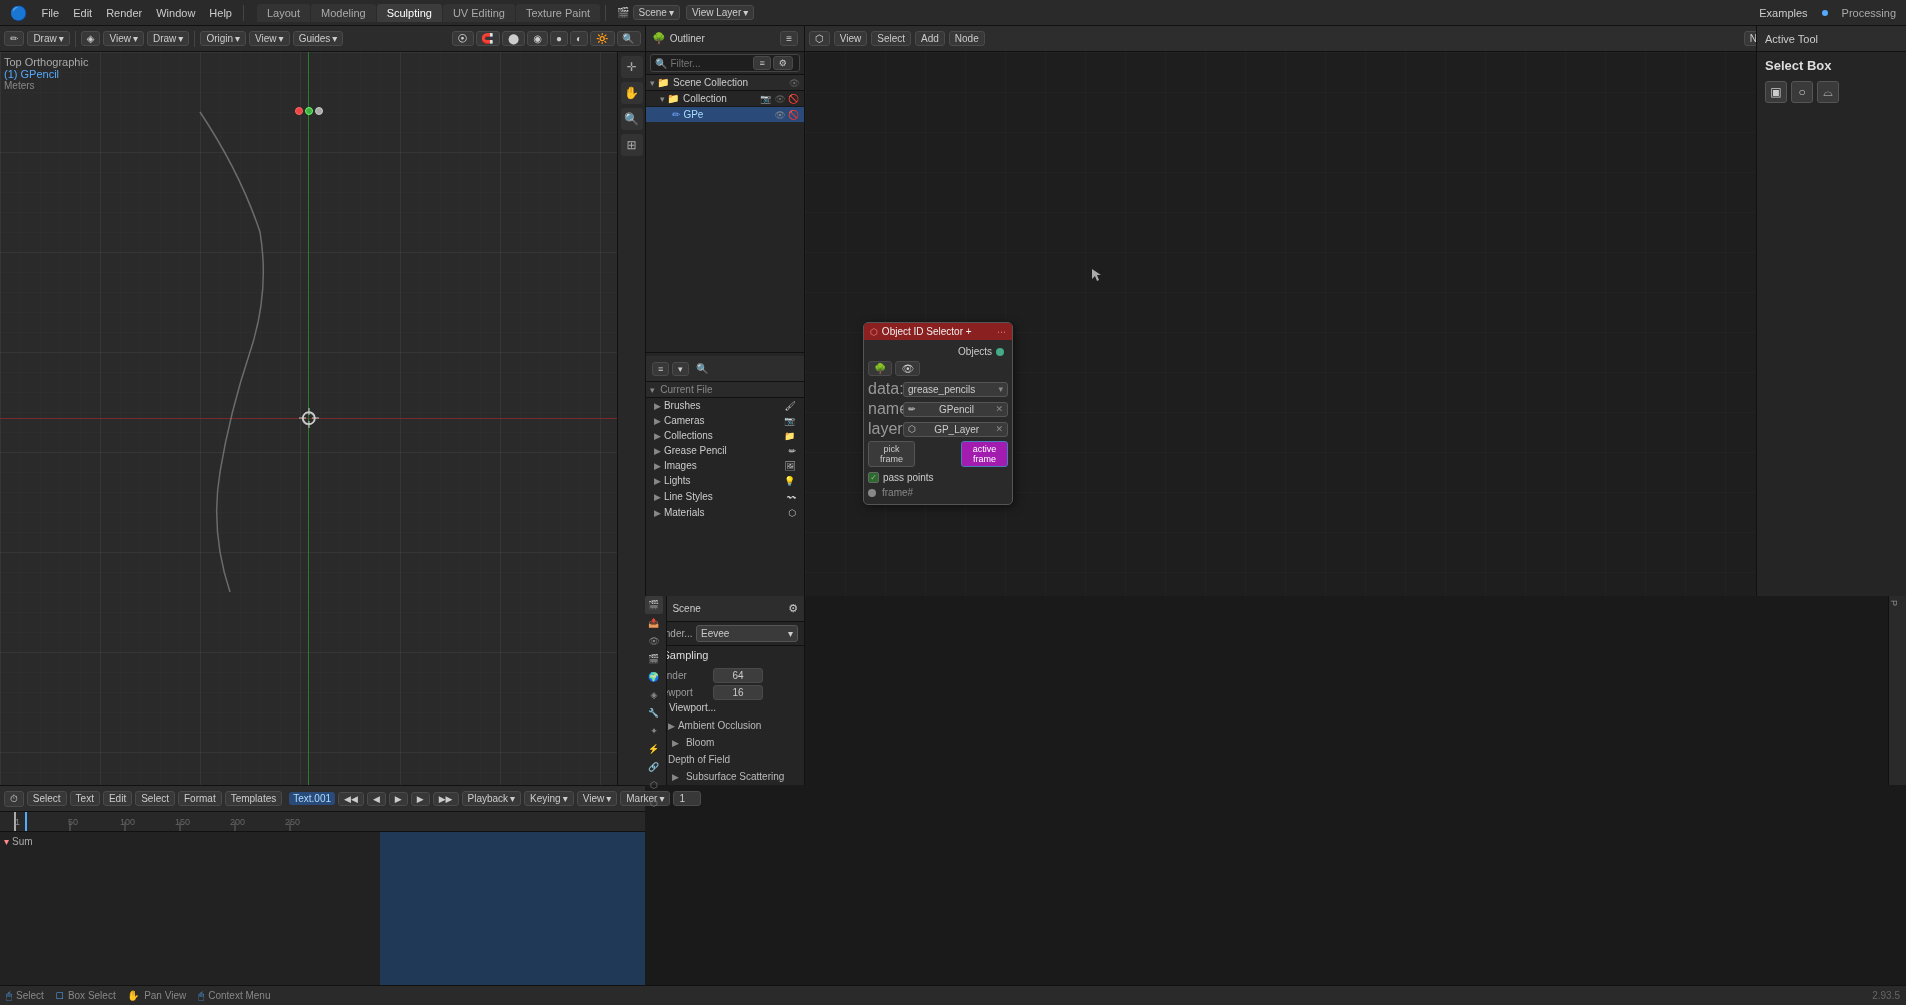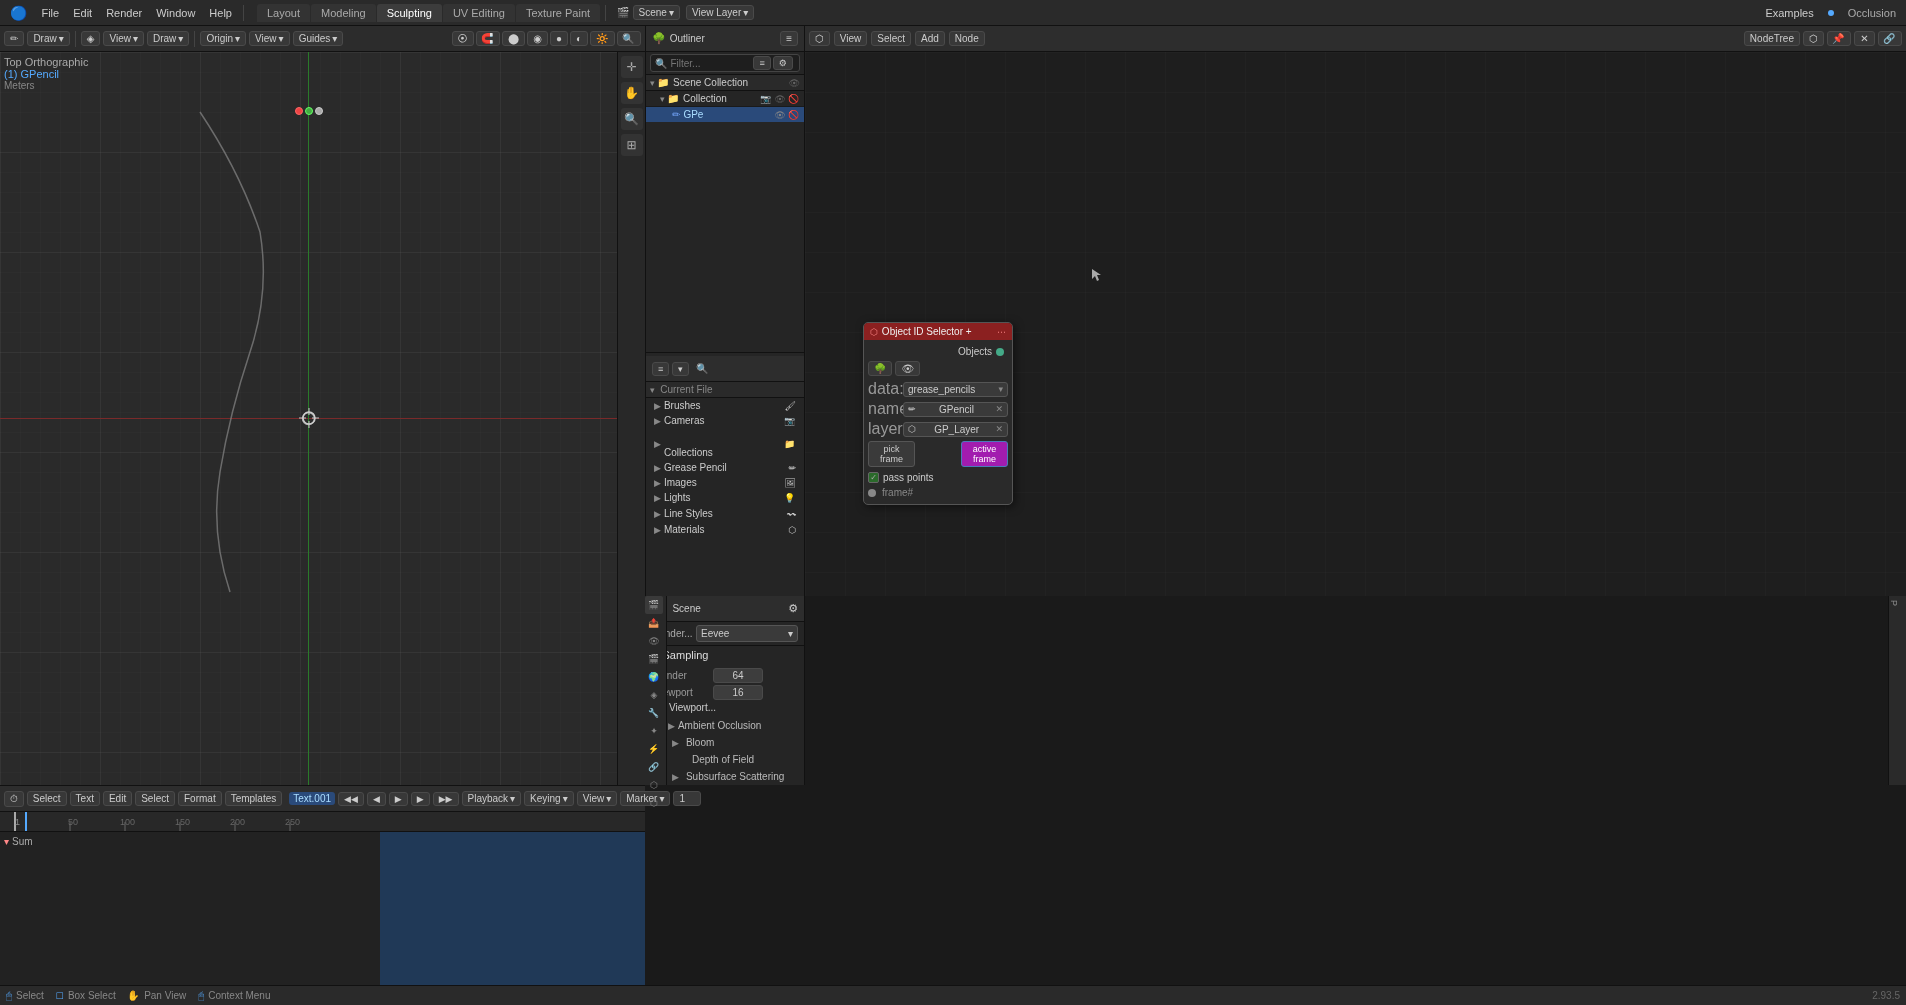--- a/index.html
+++ b/index.html
@@ -364,21 +364,21 @@
   </div>
 
   <div class="header-btn" style="margin-left:4px;">
     <span style="font-size:10px;">View Layer</span>
     <span>▾</span>
   </div>
 
   <div class="right-section">
     <div class="menu-item">Examples</div>
     <div style="width:6px;height:6px;border-radius:50%;background:#5af;margin:0 2px;"></div>
-    <div class="menu-item" style="color:#aaa;">Occlusion</div>
+    <div class="menu-item" style="color:#aaa;">Processing</div>
   </div>
 </div>
 
 <div style="position:absolute;top:26px;left:0;right:0;bottom:0;">
 
   <div class="viewport-3d">
 
     <div class="vp-toolbar">
       <div class="header-btn" style="font-size:10px;">✏</div>
       <div class="header-btn">
@@ -553,21 +553,21 @@
         <span style="font-size:10px;color:#ccc;">Brushes</span>
         <span style="margin-left:auto;font-size:9px;">🖌</span>
       </div>
       <div style="display:flex;align-items:center;padding:2px 8px;cursor:pointer;">
         <span style="color:#888;font-size:9px;margin-right:3px;">▶</span>
         <span style="font-size:10px;color:#ccc;">Cameras</span>
         <span style="margin-left:auto;font-size:9px;">📷</span>
       </div>
       <div style="display:flex;align-items:center;padding:2px 8px;cursor:pointer;">
         <span style="color:#888;font-size:9px;margin-right:3px;">▶</span>
-        <span style="font-size:10px;color:#ccc;margin-top:17px;">Collections</span>
+        <span style="font-size:10px;color:#ccc;">Collections</span>
         <span style="margin-left:auto;font-size:9px;">📁</span>
       </div>
       <div style="display:flex;align-items:center;padding:2px 8px;cursor:pointer;">
         <span style="color:#888;font-size:9px;margin-right:3px;">▶</span>
         <span style="font-size:10px;color:#ccc;">Grease Pencil</span>
         <span style="margin-left:auto;font-size:9px;">✏</span>
       </div>
       <div style="display:flex;align-items:center;padding:2px 8px;cursor:pointer;">
         <span style="color:#888;font-size:9px;margin-right:3px;">▶</span>
         <span style="font-size:10px;color:#ccc;">Images</span>
@@ -637,21 +637,21 @@
         </span>
       </div>
     </div>
     <div class="prop-section-header">
       <div class="cb-box" style="background:#333;"></div>
       <span style="font-size:9px;color:#888;margin:0 3px;">▶</span>
       <span style="font-size:10px;color:#bbb;text-align:center;">Bloom</span>
     </div>
     <div class="prop-section-header">
       <span style="font-size:9px;color:#888;margin-right:3px;">▶</span>
-      <span style="font-size:10px;color:#bbb;padding-left:24px;">Depth of Field</span>
+      <span style="font-size:10px;color:#bbb;">Depth of Field</span>
     </div>
     <div class="prop-section-header">
       <div class="cb-box" style="background:#333;"></div>
       <span style="font-size:9px;color:#888;margin:0 3px;">▶</span>
       <span style="font-size:10px;color:#bbb;">Subsurface Scattering</span>
     </div>
 
   </div>
 
   <div style="position:absolute;top:570px;left:645px;width:22px;bottom:220px;background:#282828;border-right:1px solid #111;z-index:10;">
@@ -698,20 +698,33 @@
     <div class="node-bg">
 
       <div style="position:absolute;top:215px;left:285px;pointer-events:none;">
         <svg width="16" height="16">
           <path d="M 2 2 L 2 12 L 5 9 L 7 14 L 9 13 L 7 8 L 11 8 Z" fill="#aaa"></path>
         </svg>
       </div>
     </div>
   </div>
 
+  <div style="position:absolute;top:0;right:0;width:150px;height:570px;background:#252525;border-left:1px solid #111;">
+    <div class="active-tool-header">
+      <span>Active Tool</span>
+    </div>
+    <div class="active-tool-content">
+      <div class="active-tool-name">Select Box</div>
+      <div class="tool-mode-icons">
+        <div class="tool-mode-icon" title="Box">▣</div>
+        <div class="tool-mode-icon" title="Circle">○</div>
+        <div class="tool-mode-icon" title="Lasso">⌓</div>
+      </div>
+    </div>
+  </div>
 
   <div style="position:absolute;top:570px;right:0;width:18px;bottom:220px;background:#2a2a2a;border-left:1px solid #111;">
     <div class="vtab">P</div>
   </div>
 
   <div class="timeline-outer">
 
     <div style="height:26px;background:#2d2d2d;border-bottom:1px solid #111;display:flex;align-items:center;padding:0 4px;gap:3px;">
       <div class="header-btn" style="font-size:10px;">⏱</div>
       <div class="header-btn">

